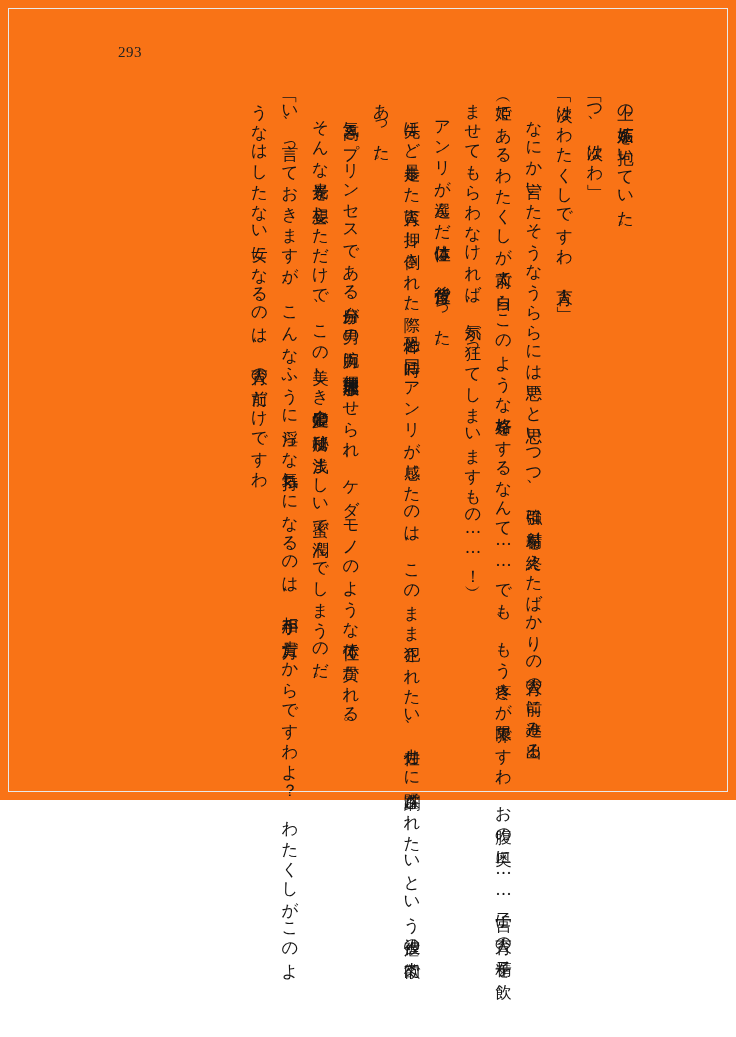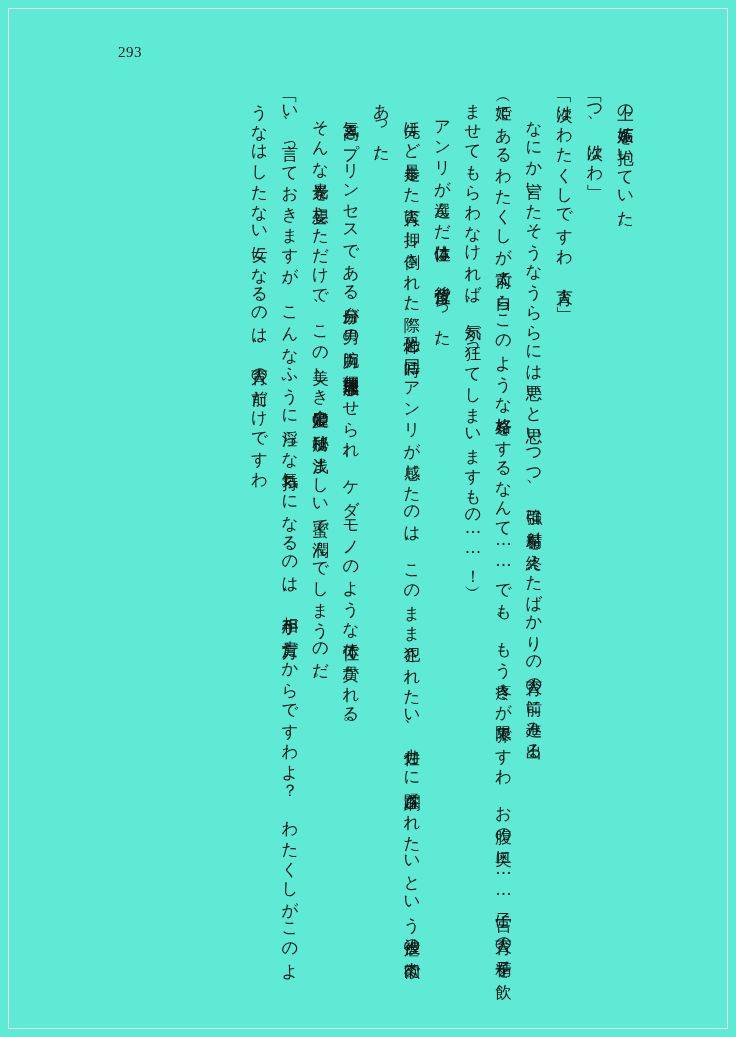--- a/index.html
+++ b/index.html
@@ -12,22 +12,22 @@
     height: 1037px;
     font-family: "Liberation Serif", "DejaVu Serif", serif;
     color: #1a1a1a;
     overflow: hidden;
     position: relative;
   }
   #page {
     position: absolute;
     left: 0; top: 0;
     width: 736px;
-    height: 1037px;
-    background: #5eead4;
+    height: 800px;
+    background: #f97316;
   }
   
   #page::after {
     content: "";
     position: absolute;
     left: 8px; top: 8px; right: 8px; bottom: 8px;
     border: 1px solid #e9e9e9;
     pointer-events: none;
   }
   #folio {

